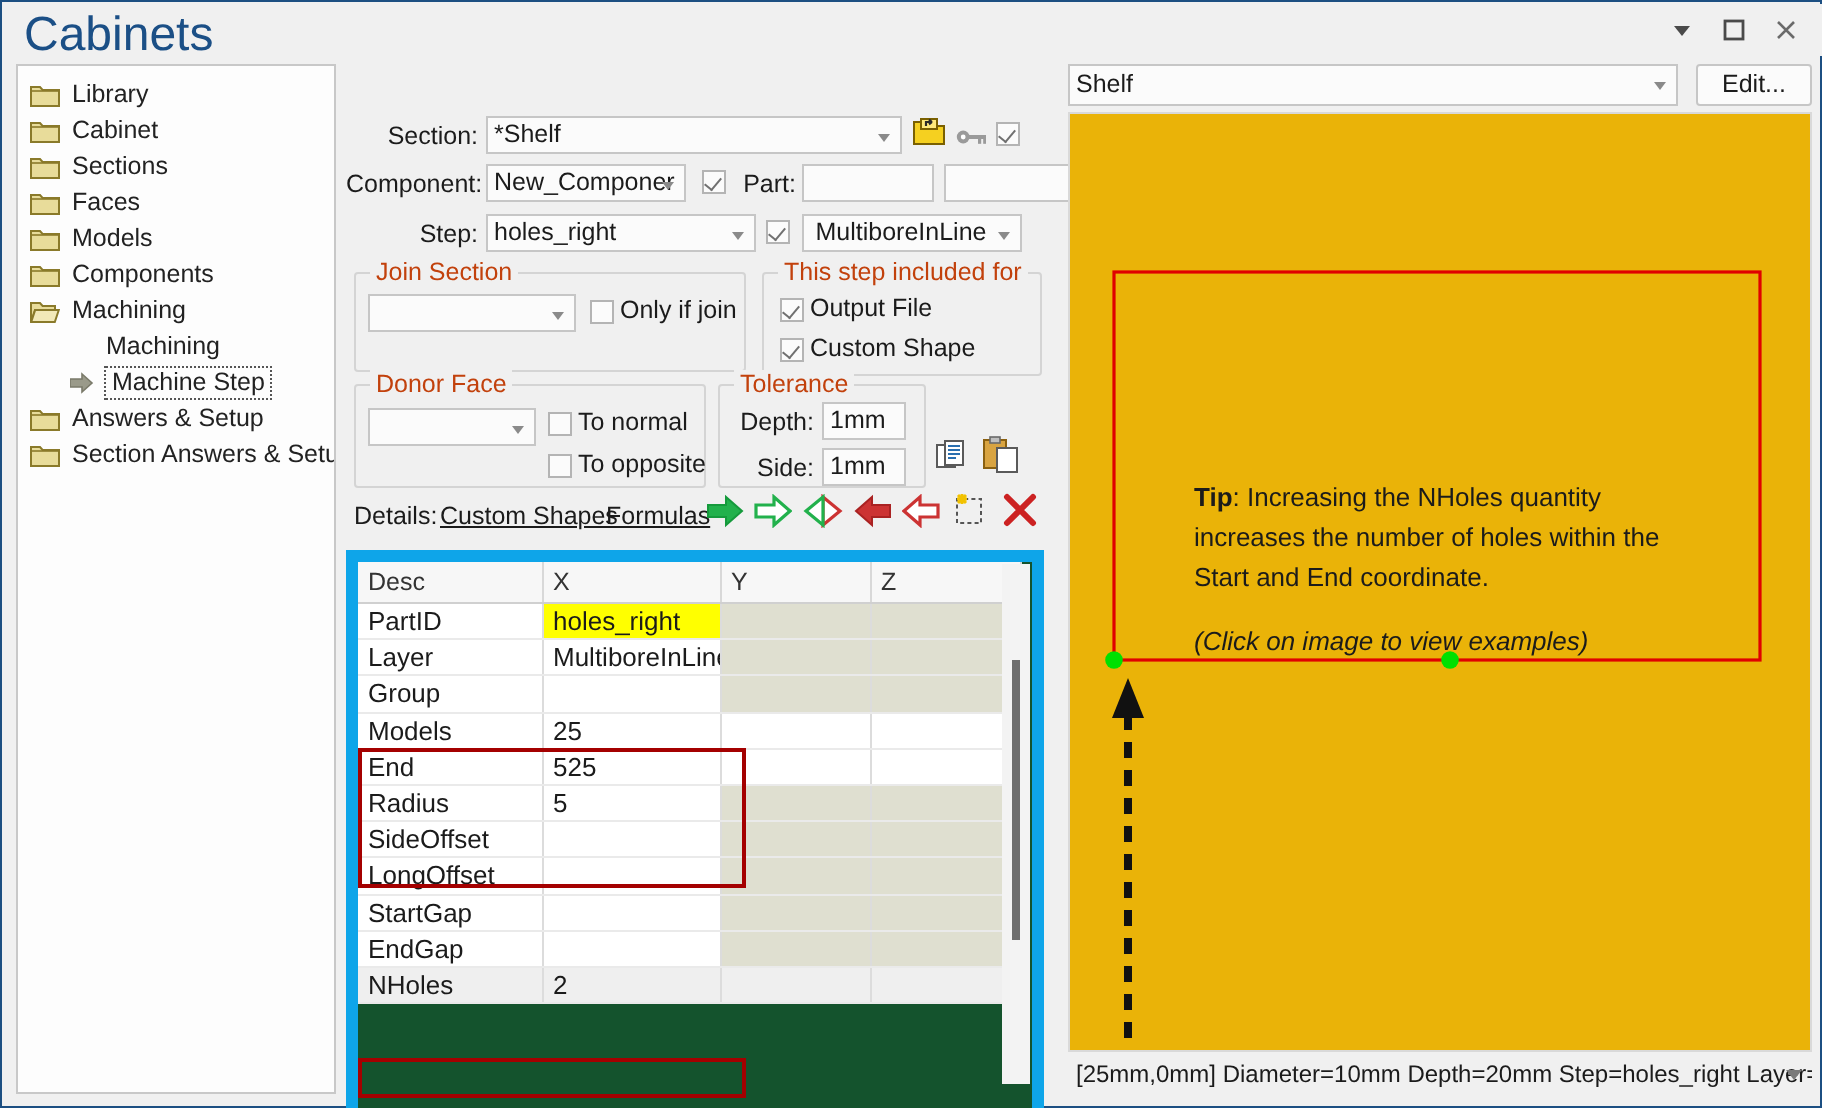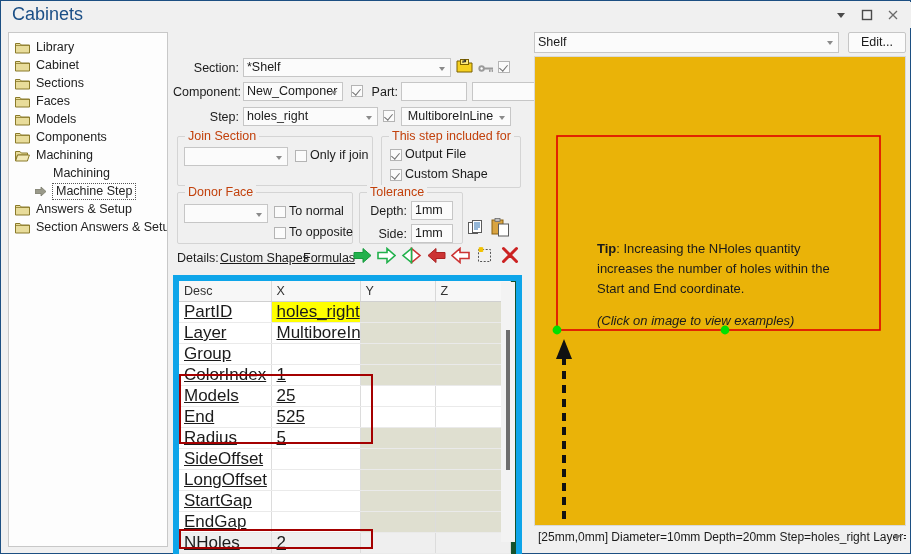--- a/index.html
+++ b/index.html
@@ -15,21 +15,21 @@
     border:1px solid #1c4f82;
     background:#f0f0f0;
   }
   
   .titlebar{
     position:absolute;left:1px;top:1px;width:909px;height:26px;
     background:#f0f0f0;
   }
   .title-text{
     position:absolute;left:10px;top:2px;
-    font-size:18px;color:#1b4f86;letter-spacing:0px;
+    font-size:24px;color:#1b4f86;letter-spacing:0px;
     font-family:"Liberation Sans", sans-serif;
   }
   .winbtn{
     position:absolute;top:4px;width:26px;height:18px;
     cursor:default;
   }
   .winbtn svg{display:block;margin:3px auto 0 auto;}
   #btn-drop{right:57px;}
   #btn-max{right:31px;}
   #btn-close{right:5px;}
@@ -101,22 +101,22 @@
     overflow:hidden;
   }
   table.grid{border-collapse:collapse;width:331px;table-layout:fixed;}
   table.grid th{
     height:20px;background:#f7f7f7;border-right:1px solid #d8d8d8;
     border-bottom:1px solid #d0d0d0;
     font-weight:normal;text-align:left;padding:0 0 0 5px;font-size:12.5px;color:#333;
   }
   table.grid td{
     height:17.2px;border-right:1px solid #dcdcdc;border-bottom:1px solid #eaeaea;
-    padding:0 0 0 5px;font-size:17px;color:#1b1b1b;
-    overflow:hidden;white-space:nowrap;text-decoration:underline;
+    padding:0 0 0 5px;font-size:13px;color:#1b1b1b;
+    overflow:hidden;white-space:nowrap;
   }
   td.beige{background:#dfdfd0;border-bottom:1px solid #eef0e8;}
   td.white{background:#ffffff;}
   td.grayrow{background:#efefef;}
   td.yellow{background:#ffff00;}
   tr.lastrow td{background:#efefef;}
   .vscroll{
     position:absolute;right:1px;top:1px;width:14px;height:260px;background:#f3f3f3;
   }
   .vthumb{
@@ -369,26 +369,20 @@
               <td class="beige"></td>
               <td class="beige"></td>
             </tr>
             <tr>
               <td class="white">Group</td>
               <td class="white"></td>
               <td class="beige"></td>
               <td class="beige"></td>
             </tr>
             <tr>
-              <td class="white">ColorIndex</td>
-              <td class="white">1</td>
-              <td class="beige"></td>
-              <td class="beige"></td>
-            </tr>
-            <tr>
               <td class="white">Models</td>
               <td class="white">25</td>
               <td class="white"></td>
               <td class="white"></td>
             </tr>
             <tr>
               <td class="white">End</td>
               <td class="white">525</td>
               <td class="white"></td>
               <td class="white"></td>

